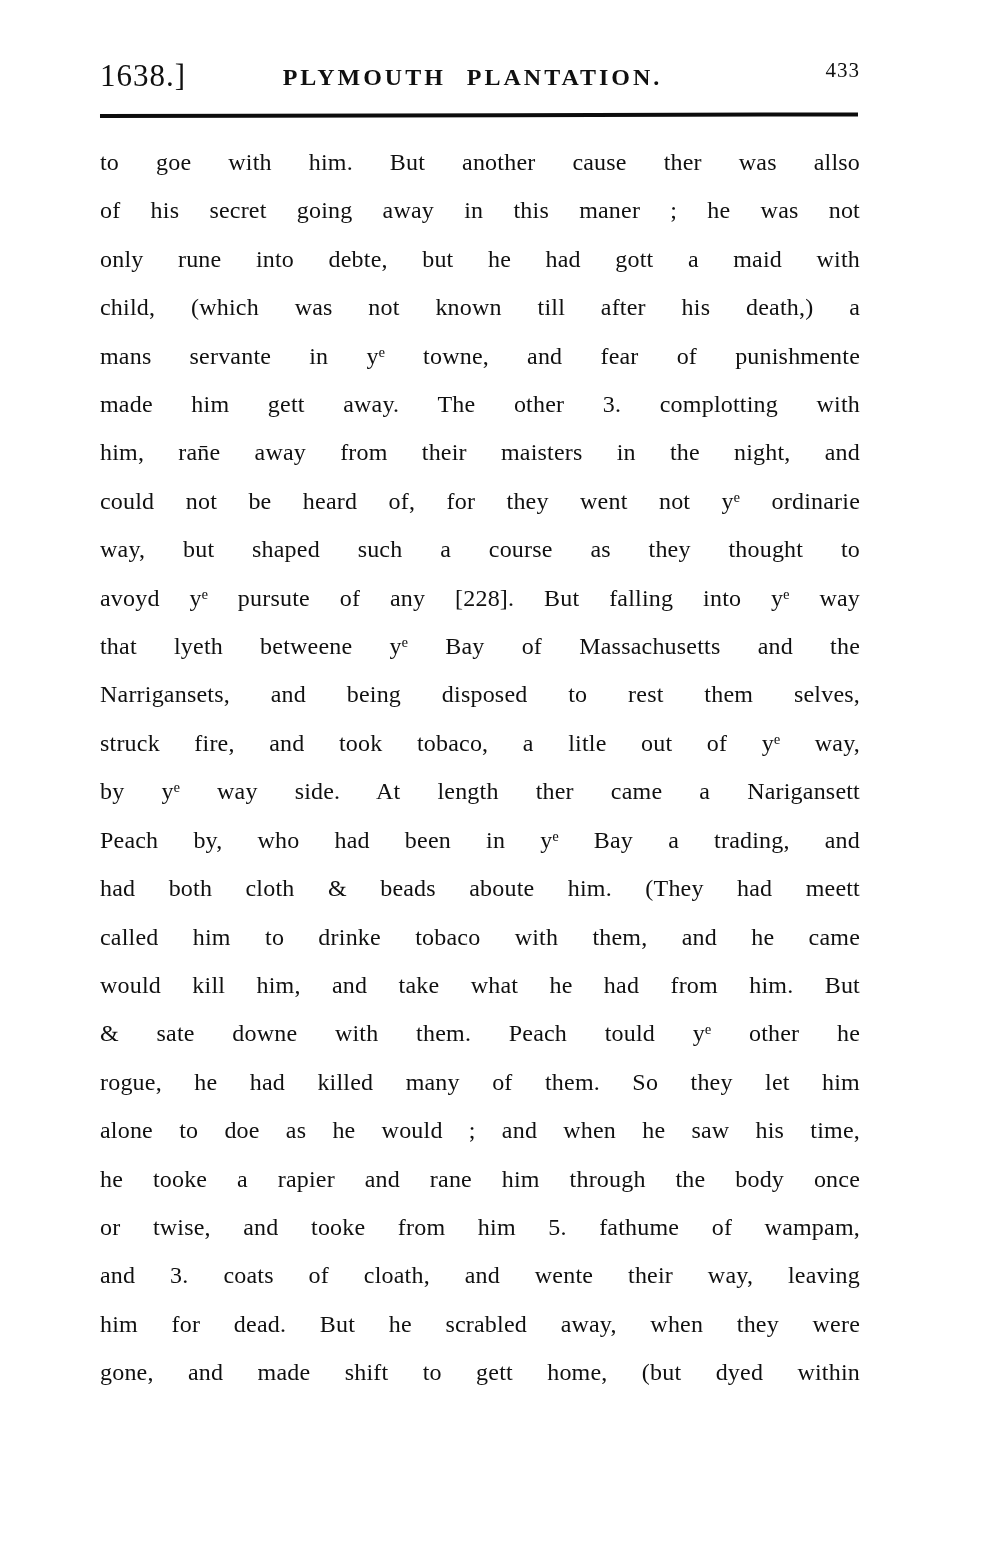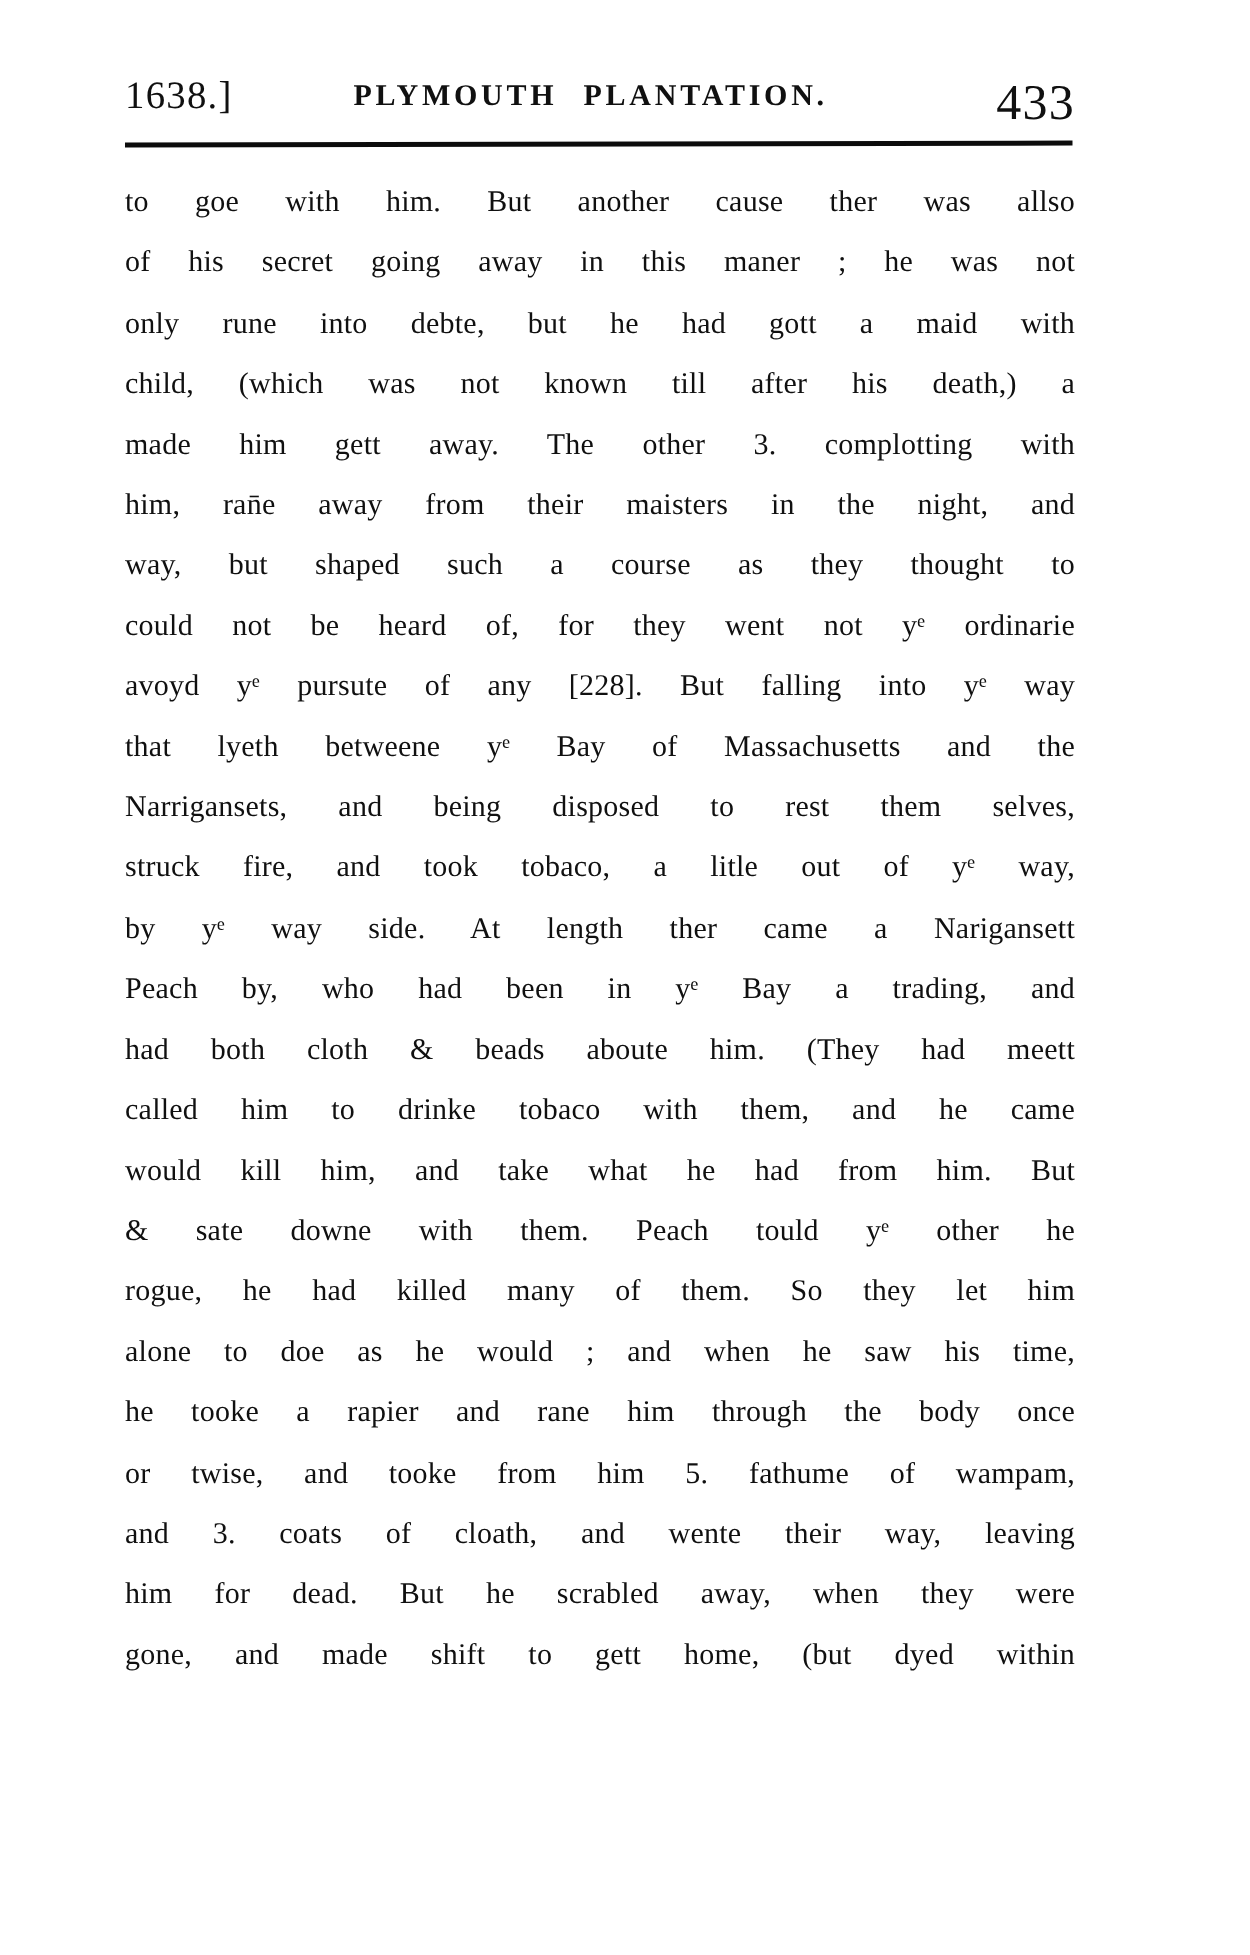--- a/index.html
+++ b/index.html
@@ -39,21 +39,21 @@
     font-size: 24px;
     letter-spacing: 3px;
     word-spacing: 12px;
     font-weight: bold;
     font-stretch: condensed;
   }
   .header .pagenum {
     position: absolute;
     right: 0;
     top: 0;
-    font-size: 40px;
+    font-size: 21px;
     letter-spacing: 1px;
   }
   .rule {
     position: absolute;
     top: 114px;
     left: 100px;
     width: 758px;
     height: 4px;
     background: #0c0c0c;
     transform: rotate(-0.12deg);
@@ -88,24 +88,25 @@
   </header>
 
   <div class="rule"></div>
 
   <main class="body-text">
 
   <p class="line">to goe with him. But another cause ther was allso</p>
       <p class="line">of his secret going away in this maner ; he was not</p>
       <p class="line">only rune into debte, but he had gott a maid with</p>
       <p class="line">child, (which was not known till after his death,) a</p>
+      <p class="line">mans servante in yᵉ towne, and fear of punishmente</p>
       <p class="line">made him gett away. The other 3. complotting with</p>
       <p class="line">him, ran̄e away from their maisters in the night, and</p>
+      <p class="line">could not be heard of, for they went not yᵉ ordinarie</p>
       <p class="line">way, but shaped such a course as they thought to</p>
-      <p class="line">could not be heard of, for they went not yᵉ ordinarie</p>
       <p class="line">avoyd yᵉ pursute of any [228]. But falling into yᵉ way</p>
       <p class="line">that lyeth betweene yᵉ Bay of Massachusetts and the</p>
       <p class="line">Narrigansets, and being disposed to rest them selves,</p>
       <p class="line">struck fire, and took tobaco, a litle out of yᵉ way,</p>
       <p class="line">by yᵉ way side. At length ther came a Narigansett</p>
       <p class="line">Peach by, who had been in yᵉ Bay a trading, and</p>
       <p class="line">had both cloth &amp; beads aboute him. (They had meett</p>
       <p class="line">called him to drinke tobaco with them, and he came</p>
       <p class="line">would kill him, and take what he had from him. But</p>
       <p class="line">&amp; sate downe with them. Peach tould yᵉ other he</p>

